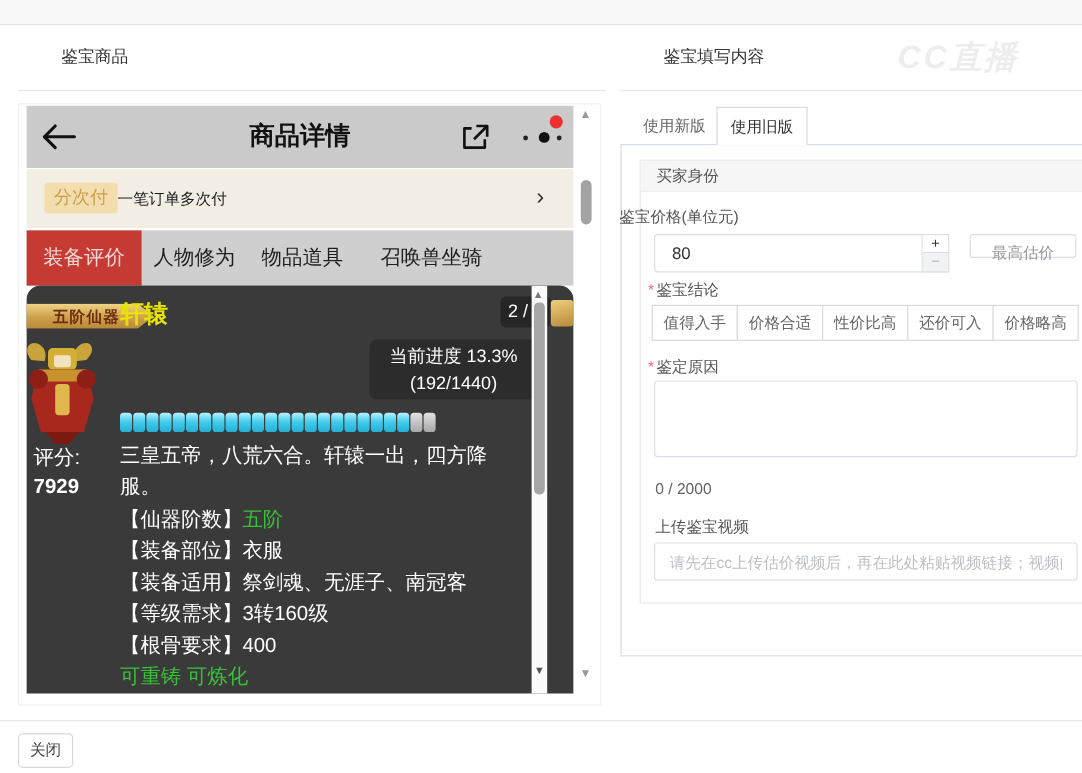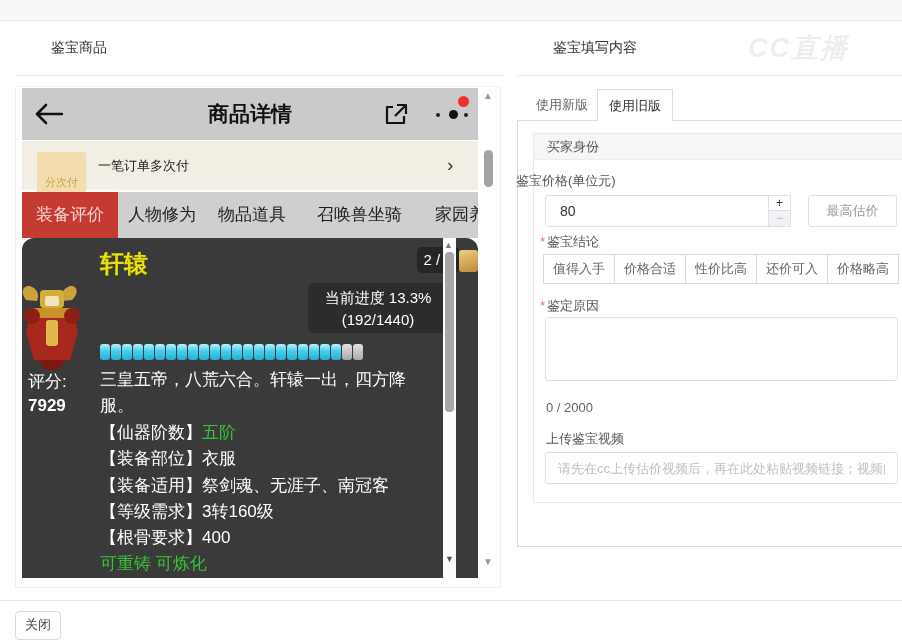--- a/index.html
+++ b/index.html
@@ -24,37 +24,37 @@
   .m-header{left:0;top:0;width:456px;height:52px;background:#cacaca;}
   .m-title{left:0;top:0;width:456px;height:52px;line-height:52px;text-align:center;font-size:21px;font-weight:bold;color:#111;}
   .back-icon{left:10px;top:13px;}
   .share-icon{left:361px;top:14px;}
   .more-dots{left:408px;top:6px;width:48px;height:30px;}
   .dot-s{position:absolute;width:4px;height:4px;border-radius:50%;background:#222;top:19px;}
   .dot-b{position:absolute;width:9px;height:9px;border-radius:50%;background:#111;top:16px;left:19px;}
   .dot-red{position:absolute;width:11px;height:11px;border-radius:50%;background:#ee2f2f;top:2px;left:28px;}
 
   .installment-row{left:0;top:53px;width:456px;height:49px;background:#f2eee4;}
-  .badge-tan{left:15px;top:11px;height:26px;line-height:26px;padding:17px 8px;border-radius:3px;
-    background:var(--badge-tan-bg,#f3ddae);color:var(--badge-tan-text,#c9a04e);font-size:11px;}
+  .badge-tan{left:15px;top:11px;height:26px;line-height:26px;padding:0 8px;border-radius:3px;
+    background:var(--badge-tan-bg,#f3ddae);color:var(--badge-tan-text,#c9a04e);font-size:15px;}
   .installment-text{left:76px;top:0;height:49px;line-height:49px;font-size:13px;color:#1c1c1c;}
   .chev-right{left:425px;top:0;height:49px;line-height:47px;font-size:19px;color:#333;}
 
   .m-tabbar{left:0;top:104px;width:456px;height:46px;background:#cfcfcf;}
   .m-tab-active{left:0;top:0;width:96px;height:46px;background:var(--accent-red,#c63a34);
     color:var(--active-tab-text,#f3d7d3);font-size:17px;text-align:center;line-height:46px;}
   .m-tab{top:0;height:46px;line-height:46px;font-size:17px;color:#1f1f1f;white-space:nowrap;}
 
   
   .game{left:0;top:150px;width:456px;height:428px;background:#3b3a3a;border-radius:12px 12px 0 0;overflow:hidden;}
   .gold-banner{left:-6px;top:15px;width:112px;height:21px;line-height:21px;
     background:linear-gradient(180deg,#f0d489,#cda049 55%,#b8893a);
     clip-path:polygon(0 0,88% 0,100% 50%,88% 100%,0 100%);
     color:#6e2d0e;font-size:13px;font-weight:bold;text-align:center;letter-spacing:1px;}
-  .item-name{left:78px;top:10px;font-size:24px;font-weight:bold;color:var(--item-yellow,#e8e400);}
+  .item-name{left:78px;top:10px;font-size:20px;font-weight:bold;color:var(--item-yellow,#e8e400);}
   .pager-badge{left:395px;top:9px;width:42px;height:26px;line-height:26px;border-radius:5px;background:#262626;color:#fff;font-size:15px;text-align:center;}
   .gold-decor{left:437px;top:12px;width:19px;height:22px;border-radius:3px;background:linear-gradient(160deg,#eecf7d,#b9893a);}
   .avatar{left:-2px;top:42px;width:64px;height:92px;}
   .tooltip{left:286px;top:45px;width:140px;height:50px;background:#2c2c2c;border-radius:6px;color:#fff;font-size:15px;text-align:center;padding-top:4px;line-height:22px;box-sizing:border-box;}
   .progress-bar{left:78px;top:106px;height:16px;display:flex;gap:1px;}
   .pblock{width:10px;height:16px;border-radius:3px;}
   .pblock.on{background:linear-gradient(180deg,#b8f2ff,var(--progress-cyan,#45cdec) 45%,#23b0d6);}
   .pblock.off{background:linear-gradient(180deg,#e2e2e2,#a8a8a8);}
   .score-label{left:6px;top:132px;font-size:17px;color:#fff;}
   .score-value{left:6px;top:158px;font-size:17px;color:#fff;font-weight:bold;}
@@ -80,21 +80,21 @@
   .tabline{left:517px;top:120px;width:423px;height:1px;background:#d8dce5;z-index:1;}
   .content-box{left:517px;top:120px;width:423px;height:427px;background:#fff;border-left:1px solid #d8dce5;border-right:1px solid #d8dce5;border-bottom:1px solid #d8dce5;box-sizing:border-box;}
   .inner-box{left:533px;top:133px;width:382px;height:370px;border:1px solid #e8e8e8;box-sizing:border-box;background:#fff;}
   .buyer-bar{left:534px;top:134px;width:380px;height:26px;line-height:26px;background:#f6f6f6;border-bottom:1px solid #ededed;font-size:13px;color:#555;padding-left:13px;box-sizing:border-box;}
   .form-label{font-size:13px;color:#555;}
   .req-star{color:#f56c6c;margin-right:2px;}
   .price-input{left:545px;top:195px;width:245px;height:32px;border:1px solid #dcdfe6;border-radius:3px;box-sizing:border-box;font-size:14px;color:#333;padding:0 28px 0 14px;font-family:inherit;outline:none;}
   .stepper{left:768px;top:195px;width:22px;height:32px;border-left:1px solid #dcdfe6;box-sizing:border-box;}
   .step-plus{position:absolute;left:0;top:0;width:22px;height:16px;line-height:15px;text-align:center;font-size:12px;color:#333;background:#fff;box-sizing:border-box;border:1px solid #dcdfe6;border-left:none;}
   .step-minus{position:absolute;left:0;top:16px;width:22px;height:16px;line-height:15px;text-align:center;font-size:12px;color:#b5b5b5;background:#f0f2f5;box-sizing:border-box;border:1px solid #dcdfe6;border-left:none;border-top:none;}
-  .max-btn{left:808px;top:195px;width:89px;height:32px;line-height:30px;text-align:center;border:1px solid #dcdfe6;border-radius:3px;box-sizing:border-box;font-size:13px;color:#999;background:#fff;}
+  .max-btn{left:808px;top:195px;width:89px;height:20px;line-height:30px;text-align:center;border:1px solid #dcdfe6;border-radius:3px;box-sizing:border-box;font-size:13px;color:#999;background:#fff;}
   .opt-group{left:543px;top:254px;display:flex;}
   .opt{width:72px;height:30px;line-height:28px;text-align:center;font-size:13px;color:#666;background:#fff;border:1px solid #d9d9d9;box-sizing:border-box;margin-left:-1px;}
   .opt:first-child{margin-left:0;}
   .reason-area{left:545px;top:317px;width:353px;height:64px;border:1px solid #dcdfe6;border-radius:3px;box-sizing:border-box;resize:none;outline:none;font-family:inherit;}
   .counter{left:546px;top:400px;font-size:13px;color:#606266;}
   .video-input{left:545px;top:452px;width:353px;height:32px;border:1px solid #dcdfe6;border-radius:3px;box-sizing:border-box;font-size:13px;color:#333;padding:0 12px;font-family:inherit;outline:none;}
   .video-input::placeholder{color:#bcc0c6;}
 
   
   .footer-div{left:0;top:600px;width:902px;height:1px;background:#e7e7e7;}
@@ -138,24 +138,24 @@
     <span class="abs badge-tan">分次付</span>
     <span class="abs installment-text">一笔订单多次付</span>
     <span class="abs chev-right">›</span>
   </div>
 
   <div class="abs m-tabbar">
     <div class="abs m-tab-active">装备评价</div>
     <div class="abs m-tab" style="left:106px;">人物修为</div>
     <div class="abs m-tab" style="left:196px;">物品道具</div>
     <div class="abs m-tab" style="left:295px;">召唤兽坐骑</div>
-    <div class="abs m-tab" style="left:413px;">家园养</div>
   </div>
 
   <div class="abs game">
+    <div class="abs gold-banner">五阶仙器</div>
     <div class="abs item-name">轩辕</div>
     <div class="abs pager-badge">2 / 5</div>
     <div class="abs gold-decor"></div>
 
     <div class="abs avatar">
       <svg width="64" height="92" viewBox="0 0 64 92">
         <path d="M6 20 C-2 10 6 2 14 8 C18 11 19 16 17 21 Z" fill="#caa33a"></path>
         <path d="M52 20 C62 10 54 2 46 8 C42 11 41 16 43 21 Z" fill="#caa33a"></path>
         <rect x="20" y="10" width="24" height="18" rx="4" fill="#d4af37"></rect>
         <rect x="25" y="16" width="14" height="10" rx="2" fill="#f2e3c0"></rect>

